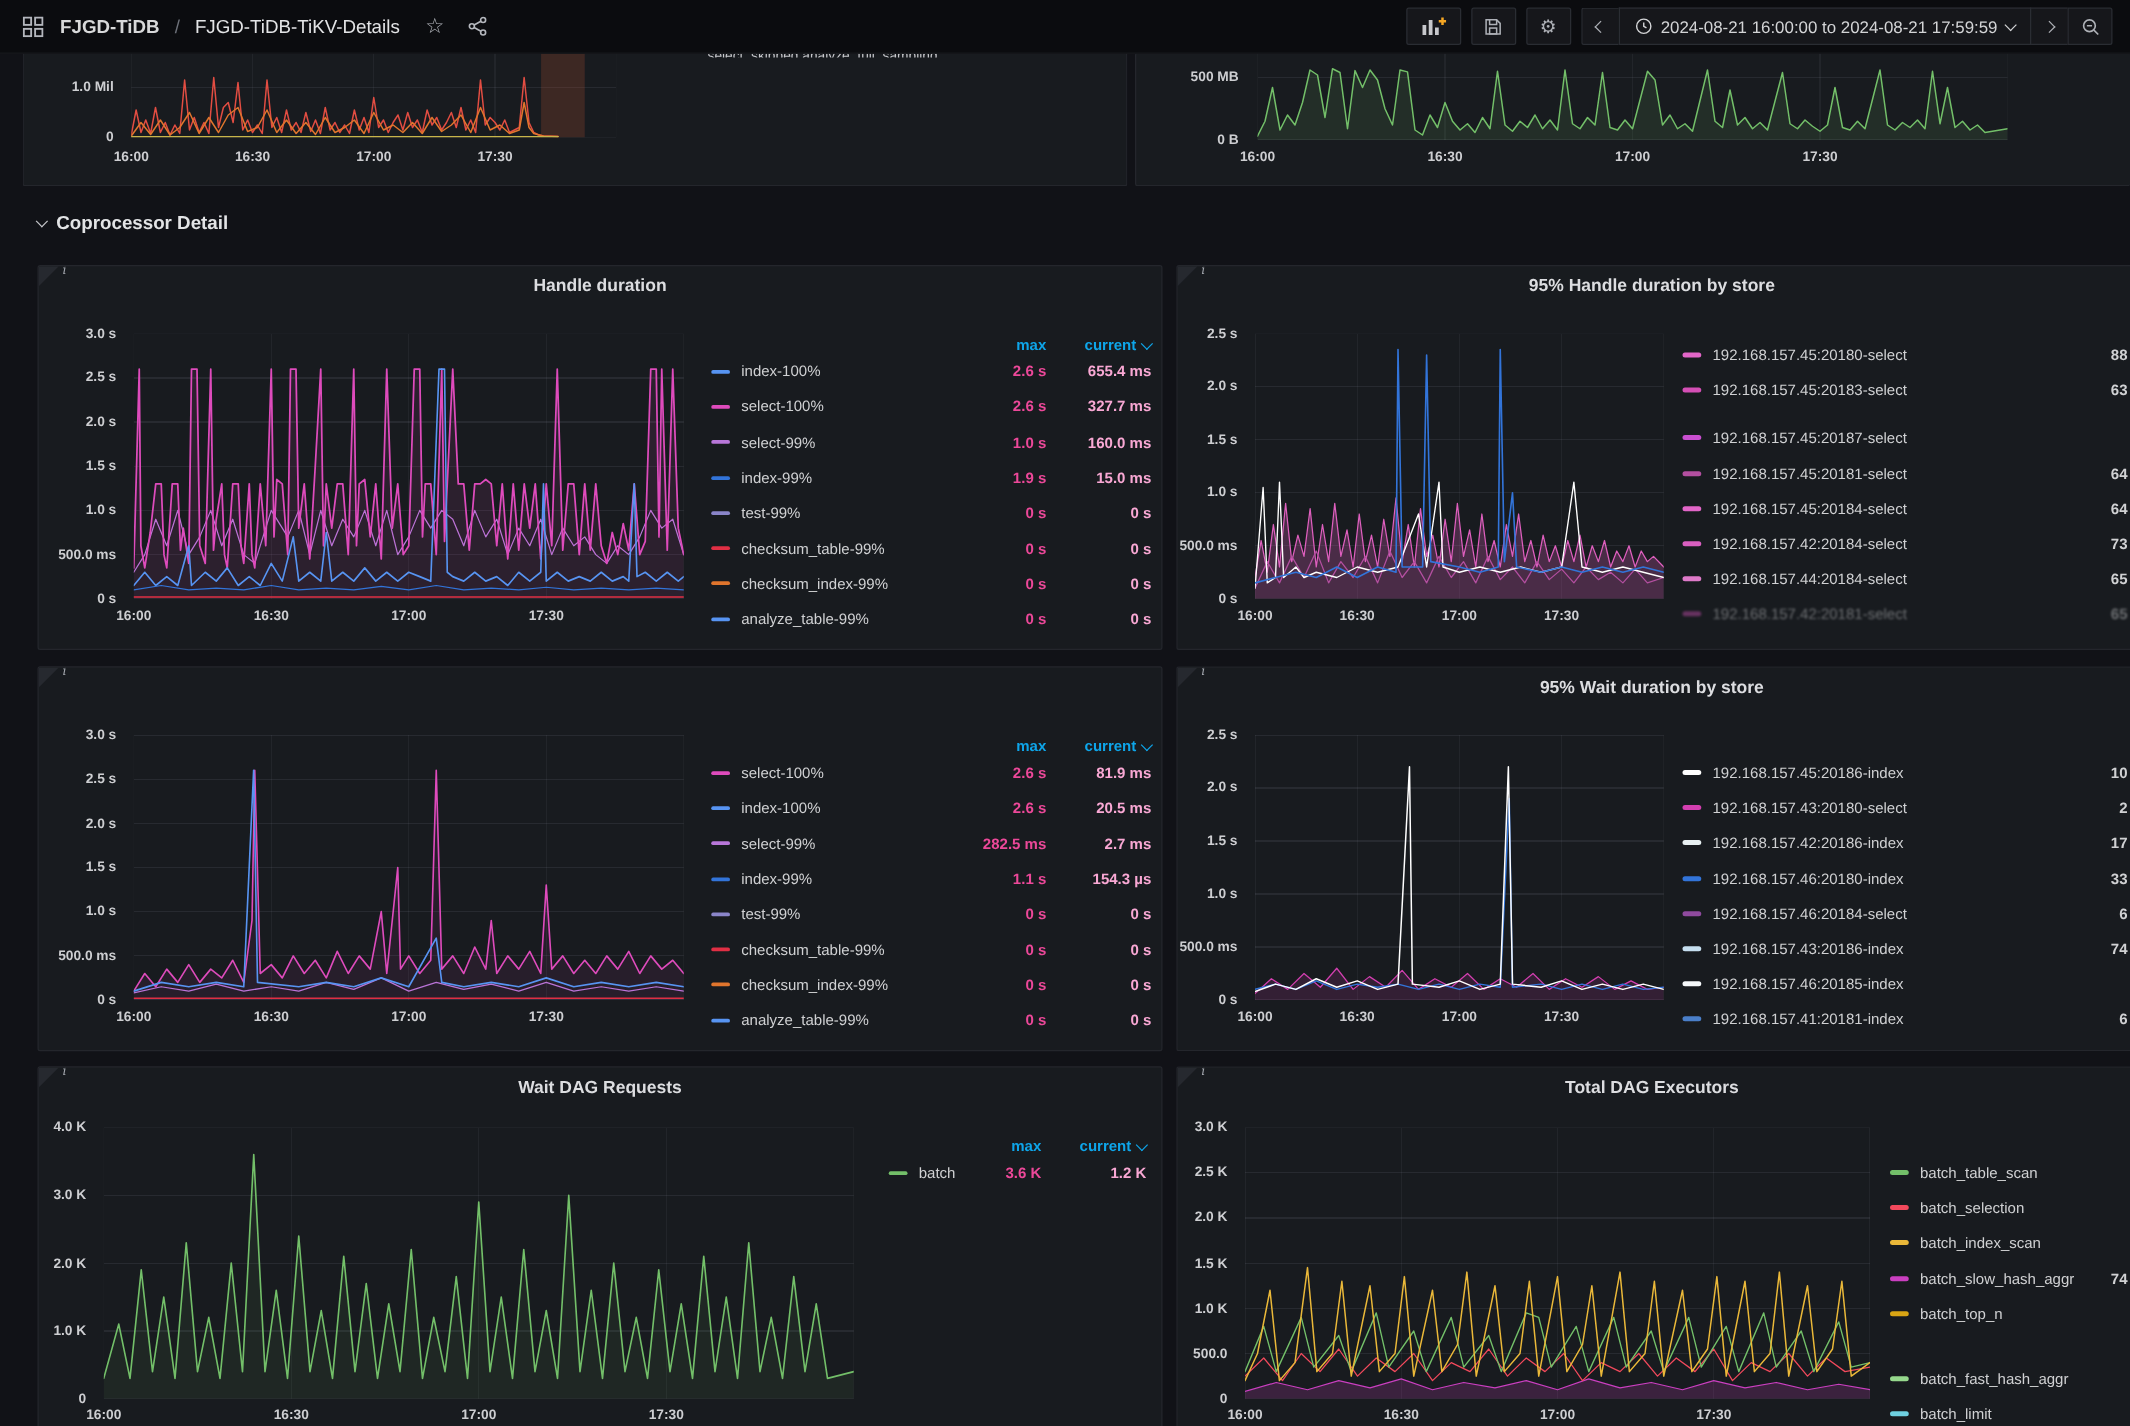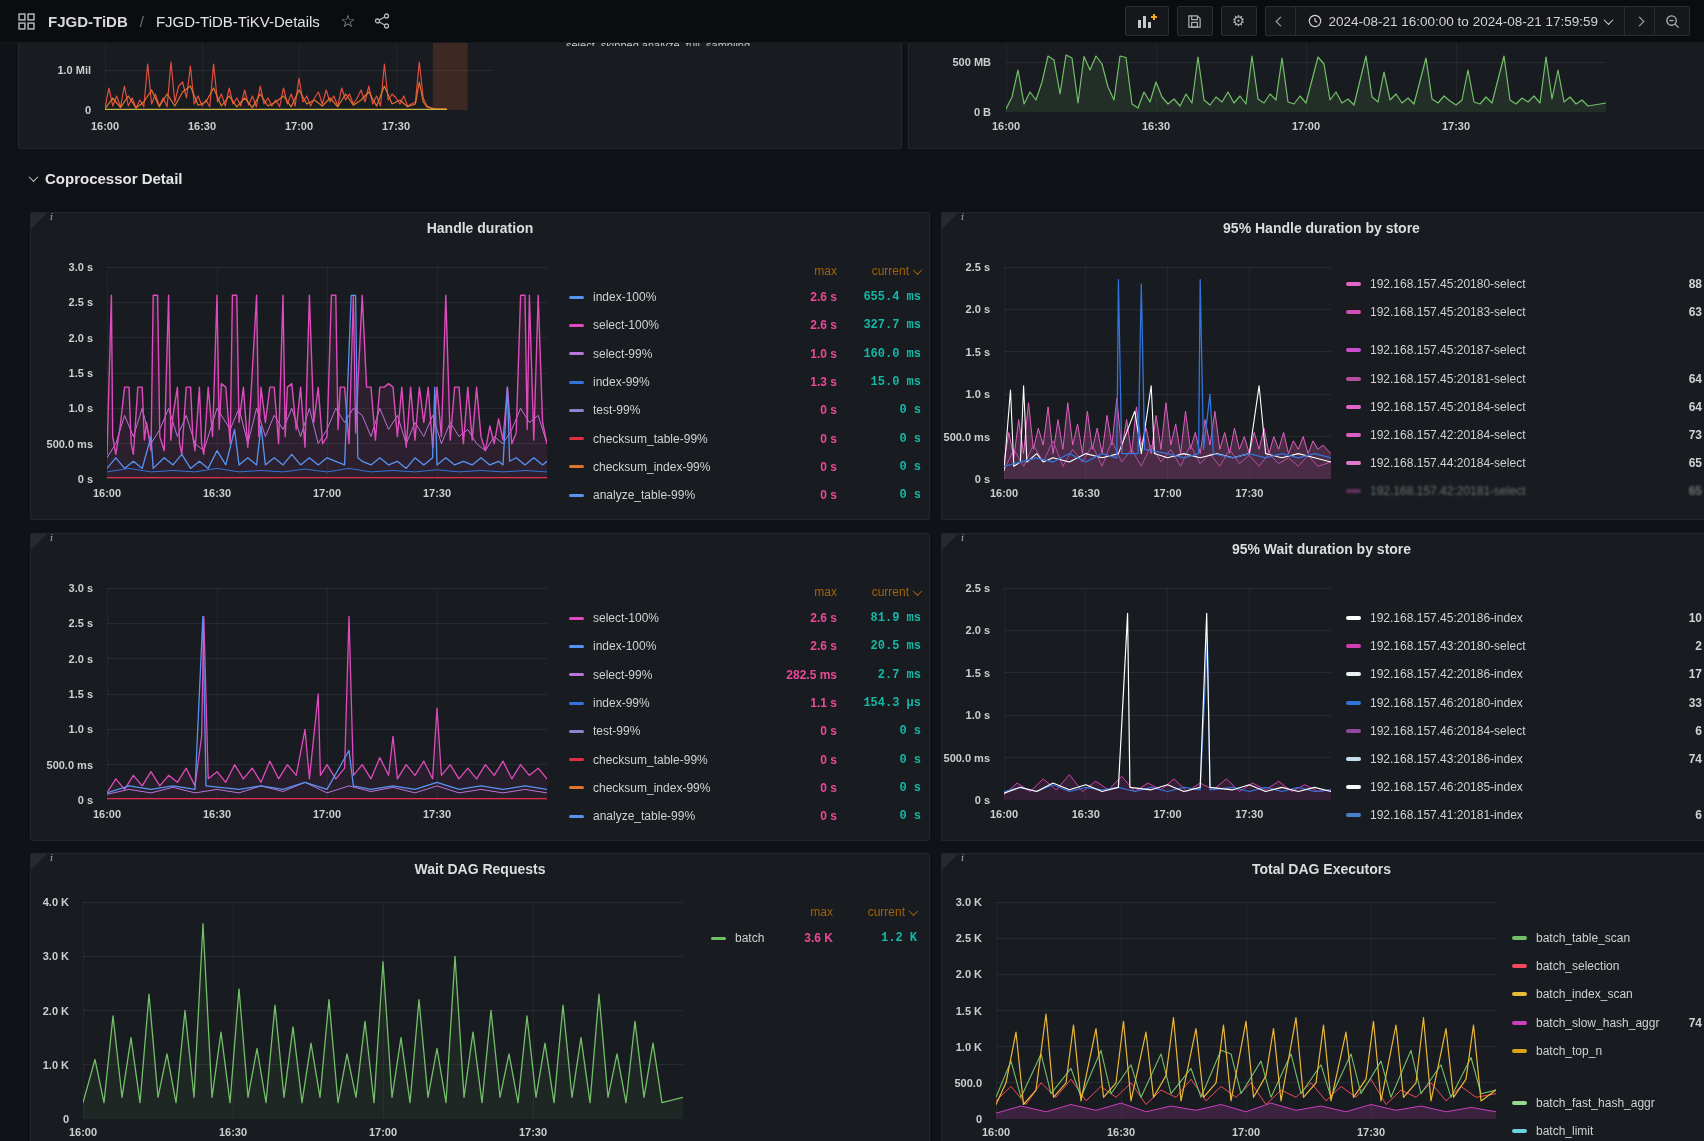--- a/index.html
+++ b/index.html
@@ -40,29 +40,29 @@
   .corner-i{position:absolute;left:3px;top:-1px;font-size:10px;font-style:italic;font-family:"DejaVu Serif",serif;
             color:#a3a7ae;line-height:10px;}
   .plot{position:absolute;}
   .plot svg{display:block;}
   .yaxis{position:absolute;}
   .ytick{position:absolute;right:8px;font-size:11px;font-weight:600;color:#cdced1;white-space:nowrap;line-height:14px;}
   .xaxis{position:absolute;}
   .xtick{position:absolute;transform:translateX(-50%);font-size:11px;font-weight:600;color:#cdced1;white-space:nowrap;}
   
   .legend-table{position:absolute;font-size:12px;}
-  .lg-head{display:flex;align-items:center;height:24px;font-weight:400;color:#a16207;}
+  .lg-head{display:flex;align-items:flex-end;height:24px;font-weight:700;color:#0ea5e9;}
   .lg-head .sp{flex:1;}
   .lg-col-max{width:64px;text-align:right;cursor:pointer;}
   .lg-col-cur{width:84px;text-align:right;cursor:pointer;display:flex;justify-content:flex-end;align-items:center;gap:5px;}
   .lg-row{display:flex;align-items:center;height:28.3px;cursor:pointer;}
   .dash{width:15px;height:3px;border-radius:2px;flex:0 0 15px;margin-right:9px;}
   .lg-label{flex:1;color:#d0d1d3;white-space:nowrap;overflow:hidden;}
   .lg-max{width:64px;text-align:right;color:#ec4899;font-weight:600;white-space:nowrap;}
-  .lg-cur{width:84px;text-align:right;color:#14b8a6;font-weight:600;white-space:nowrap;font-family:Liberation Mono, monospace;}
+  .lg-cur{width:84px;text-align:right;color:#f9a8d4;font-weight:600;white-space:nowrap;}
   .legend-list{position:absolute;font-size:12px;}
   .lg-val{margin-left:auto;text-align:right;color:#d0d1d3;font-weight:600;white-space:nowrap;}
   .lg-row.dim{opacity:.45;filter:blur(1px);}
   .cut-note{position:absolute;font-size:11px;color:#c7c8cc;white-space:nowrap;overflow:hidden;height:8px;line-height:14px;}
 </style>
 </head>
 <body>
 
 <div id="app">
 
@@ -257,21 +257,21 @@
         </div>
         <div class="lg-row">
           <span class="dash" style="background: rgb(184, 119, 217);"></span>
           <span class="lg-label">select-99%</span>
           <span class="lg-max">1.0 s</span>
           <span class="lg-cur">160.0 ms</span>
         </div>
         <div class="lg-row">
           <span class="dash" style="background: rgb(50, 116, 217);"></span>
           <span class="lg-label">index-99%</span>
-          <span class="lg-max">1.3 s</span>
+          <span class="lg-max">1.9 s</span>
           <span class="lg-cur">15.0 ms</span>
         </div>
         <div class="lg-row">
           <span class="dash" style="background: rgb(138, 133, 201);"></span>
           <span class="lg-label">test-99%</span>
           <span class="lg-max">0 s</span>
           <span class="lg-cur">0 s</span>
         </div>
         <div class="lg-row">
           <span class="dash" style="background: rgb(224, 47, 68);"></span>

